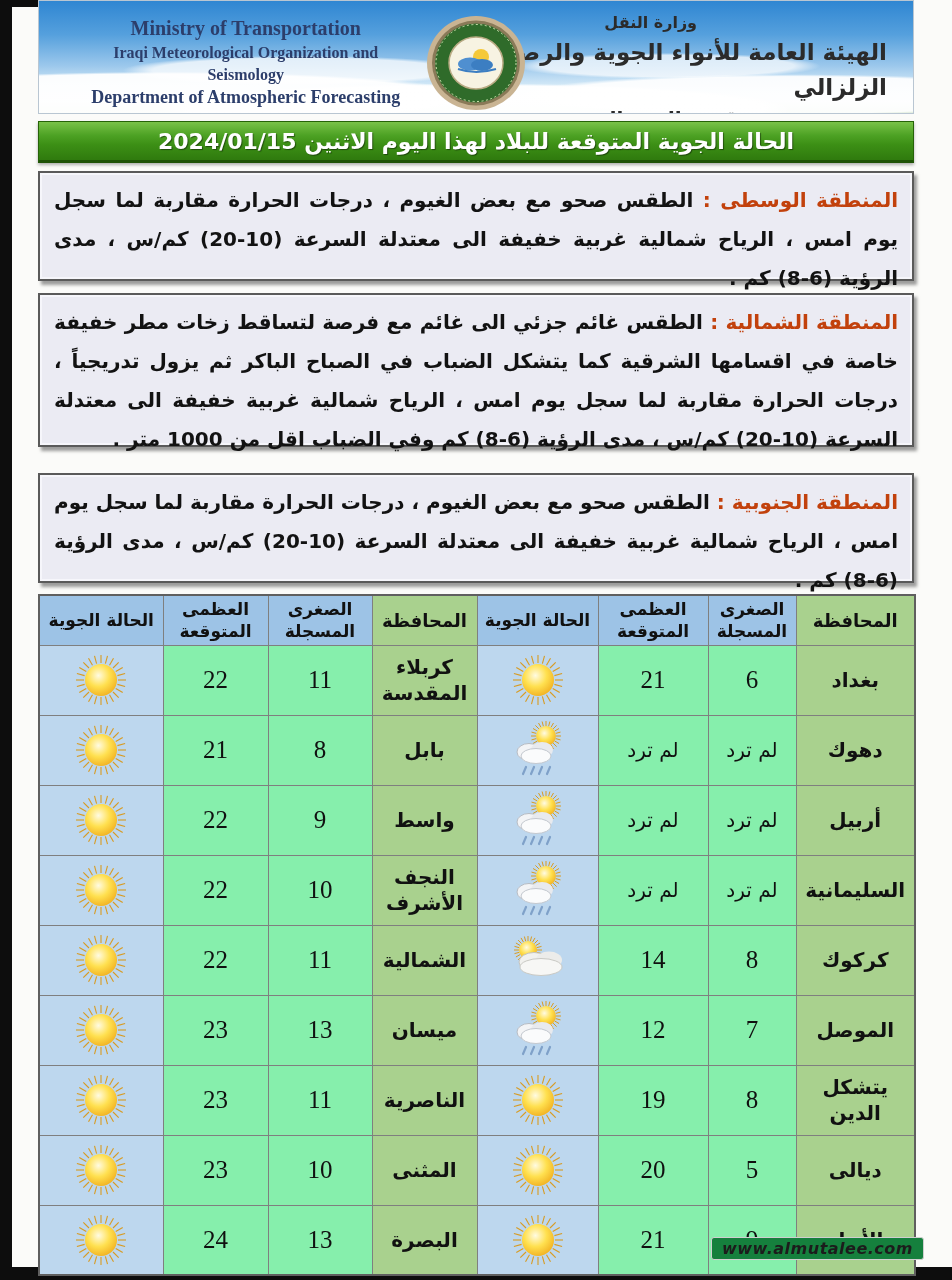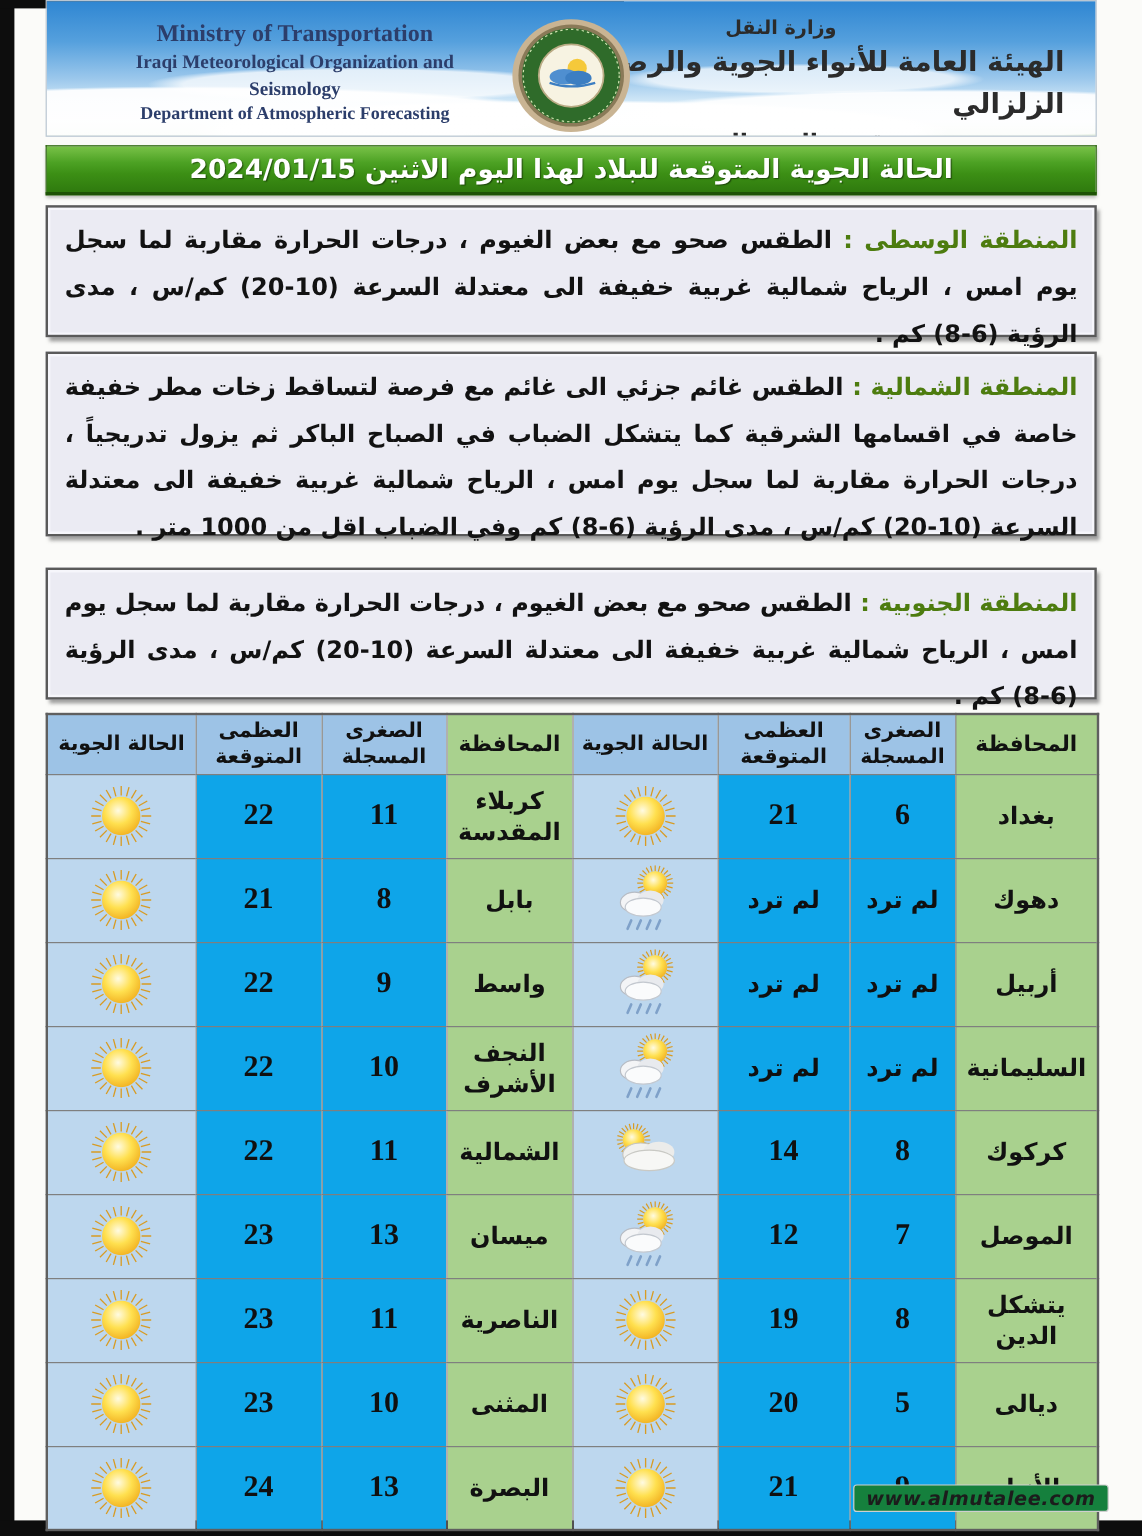--- a/index.html
+++ b/index.html
@@ -20,21 +20,21 @@
       radial-gradient(55% 34% at 50% 96%, rgba(255,255,255,.98) 0 60%, rgba(255,255,255,0) 66%),
       radial-gradient(50% 30% at 86% 84%, rgba(255,255,255,.92) 0 55%, rgba(255,255,255,0) 62%),
       radial-gradient(34% 22% at 30% 62%, rgba(255,255,255,.75) 0 50%, rgba(255,255,255,0) 60%),
       radial-gradient(30% 20% at 72% 58%, rgba(255,255,255,.7) 0 48%, rgba(255,255,255,0) 58%),
       linear-gradient(180deg,#2f86d2 0%, #55a0dd 30%, #9cc8ec 58%, #dceef9 78%, #eef7fb 90%, #cfe3c8 100%);
   }
   .sky-inner{position:relative;height:100%;display:flex;justify-content:space-between;align-items:flex-start;}
   .hdr-en{margin:14px 0 0 38px;text-align:center;color:#2c3e6b;font-family:"Liberation Serif",serif;font-weight:bold;line-height:1.35;}
   .hdr-en .l1{font-size:20px;}
   .hdr-en .l2{font-size:16px;}
-  .hdr-en .l3{font-size:15px;}
+  .hdr-en .l3{font-size:18px;}
   .hdr-ar{margin:10px 26px 0 0;text-align:center;direction:rtl;color:#2b2b2b;font-weight:bold;line-height:1.5;}
   .hdr-ar .a1{font-size:16px;}
   .hdr-ar .a2{font-size:23px;text-align:right;}
   .hdr-ar .a3{font-size:20px;}
   .logo{position:absolute;left:50%;top:14px;transform:translateX(-50%);}
 
   
   .titlebar{
     margin-top:7px;height:38px;display:flex;align-items:center;justify-content:center;
     direction:rtl;color:#ffffff;font-weight:bold;font-size:22px;
@@ -44,37 +44,37 @@
     box-shadow:0 2px 3px rgba(60,60,60,.4);
   }
 
   
   .fbox{
     direction:rtl;background:#ebebf3;border:2px solid #5a5a5a;
     box-shadow:inset 0 0 0 2px #f6f6fb, 3px 4px 3px rgba(80,80,80,.55);
     padding:8px 14px 6px 14px;color:#121212;font-weight:bold;font-size:20px;
     line-height:1.95;text-align:justify;
   }
-  .fbox .region{color:#4d7c0f;}
+  .fbox .region{color:#c2410c;}
   .box1{margin-top:8px;height:92px;}
   .box2{margin-top:12px;height:136px;}
   .box3{margin-top:26px;height:92px;}
 
   
   table.wx{
     margin-top:11px;border-collapse:collapse;table-layout:fixed;width:876px;
     direction:rtl;border:2px solid #5f5f5f;
   }
   table.wx td,table.wx th{border:1.5px solid #7f7f7f;text-align:center;vertical-align:middle;padding:1px 2px;overflow:hidden;}
   tr.hdr{height:50px;}
   tr.datarow{height:70px;}
   th.h-blue{background:#9dc3e6;color:#111;font-size:17px;font-weight:bold;line-height:1.3;}
   th.h-green{background:#a9d18e;color:#111;font-size:18px;font-weight:bold;}
   td.prov{background:#a9d18e;color:#111;font-weight:bold;font-size:20px;line-height:1.3;}
-  td.num{background:#0ea5e9;color:#101010;font-weight:bold;font-size:25px;font-family:"Liberation Serif",serif;}
+  td.num{background:#86efac;color:#101010;font-weight:normal;font-size:25px;font-family:"Liberation Serif",serif;}
   td.num.nr{font-size:20px;font-family:"DejaVu Sans",sans-serif;}
   td.cond{background:#bdd7ee;}
   td.cond svg{display:block;margin:0 auto;}
 
   
   .watermark{
     position:absolute;right:28px;bottom:20px;background:#15803d;border:1px solid #cfcfcf;
     border-radius:3px;padding:1px 10px;font-weight:bold;font-style:italic;font-size:16px;color:#1c1c1c;
     letter-spacing:.5px;
   }

